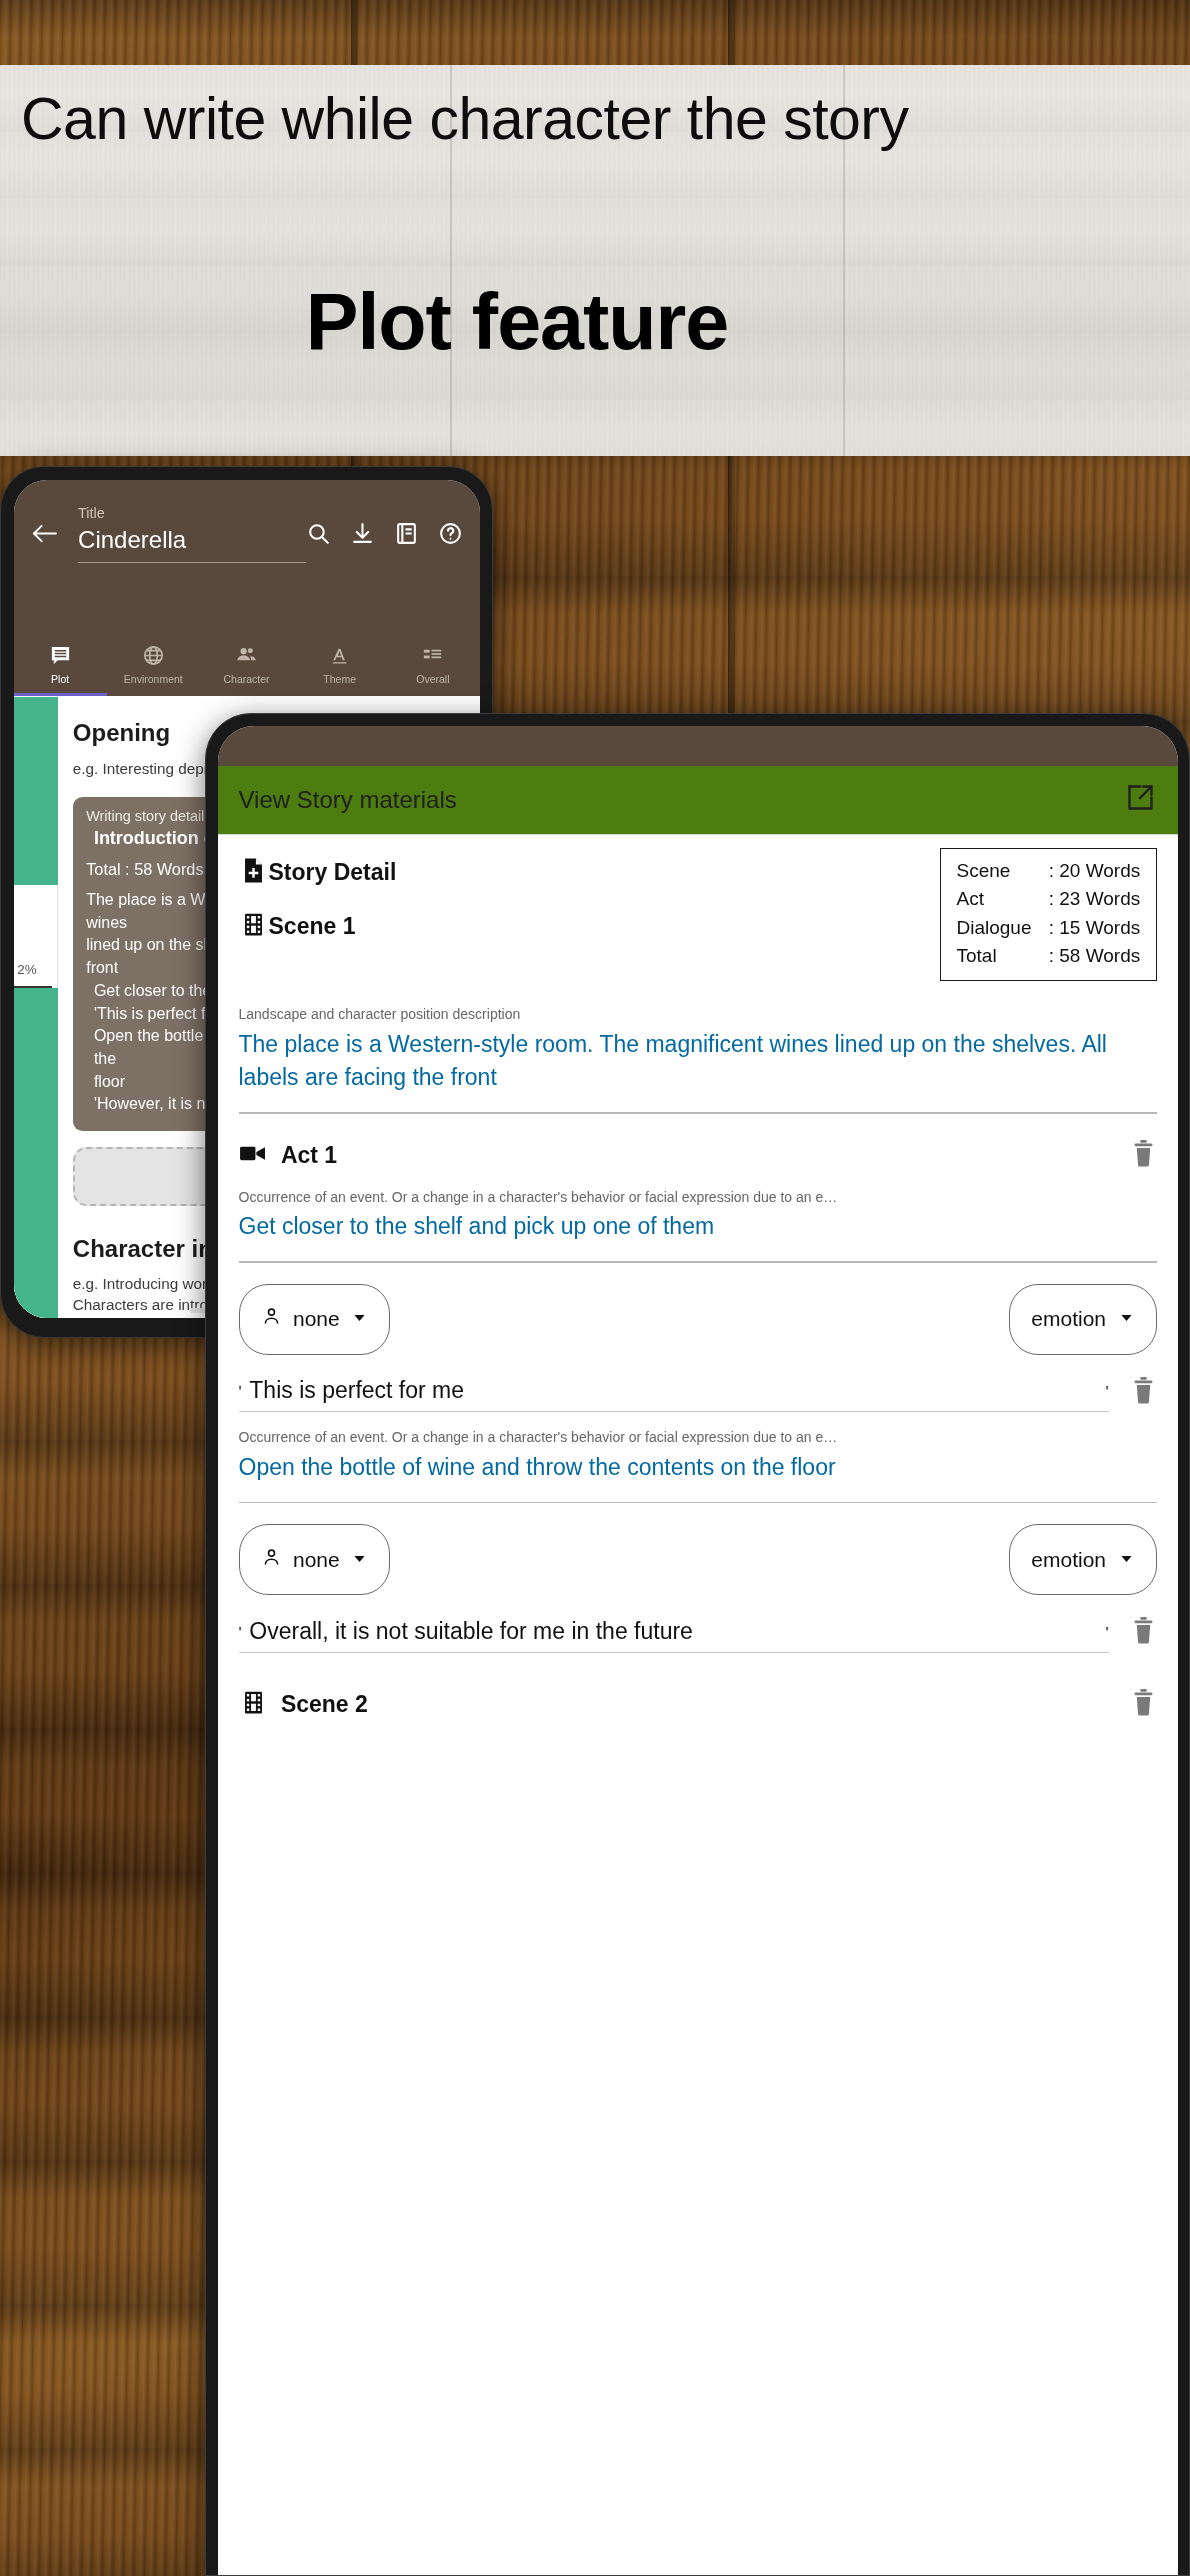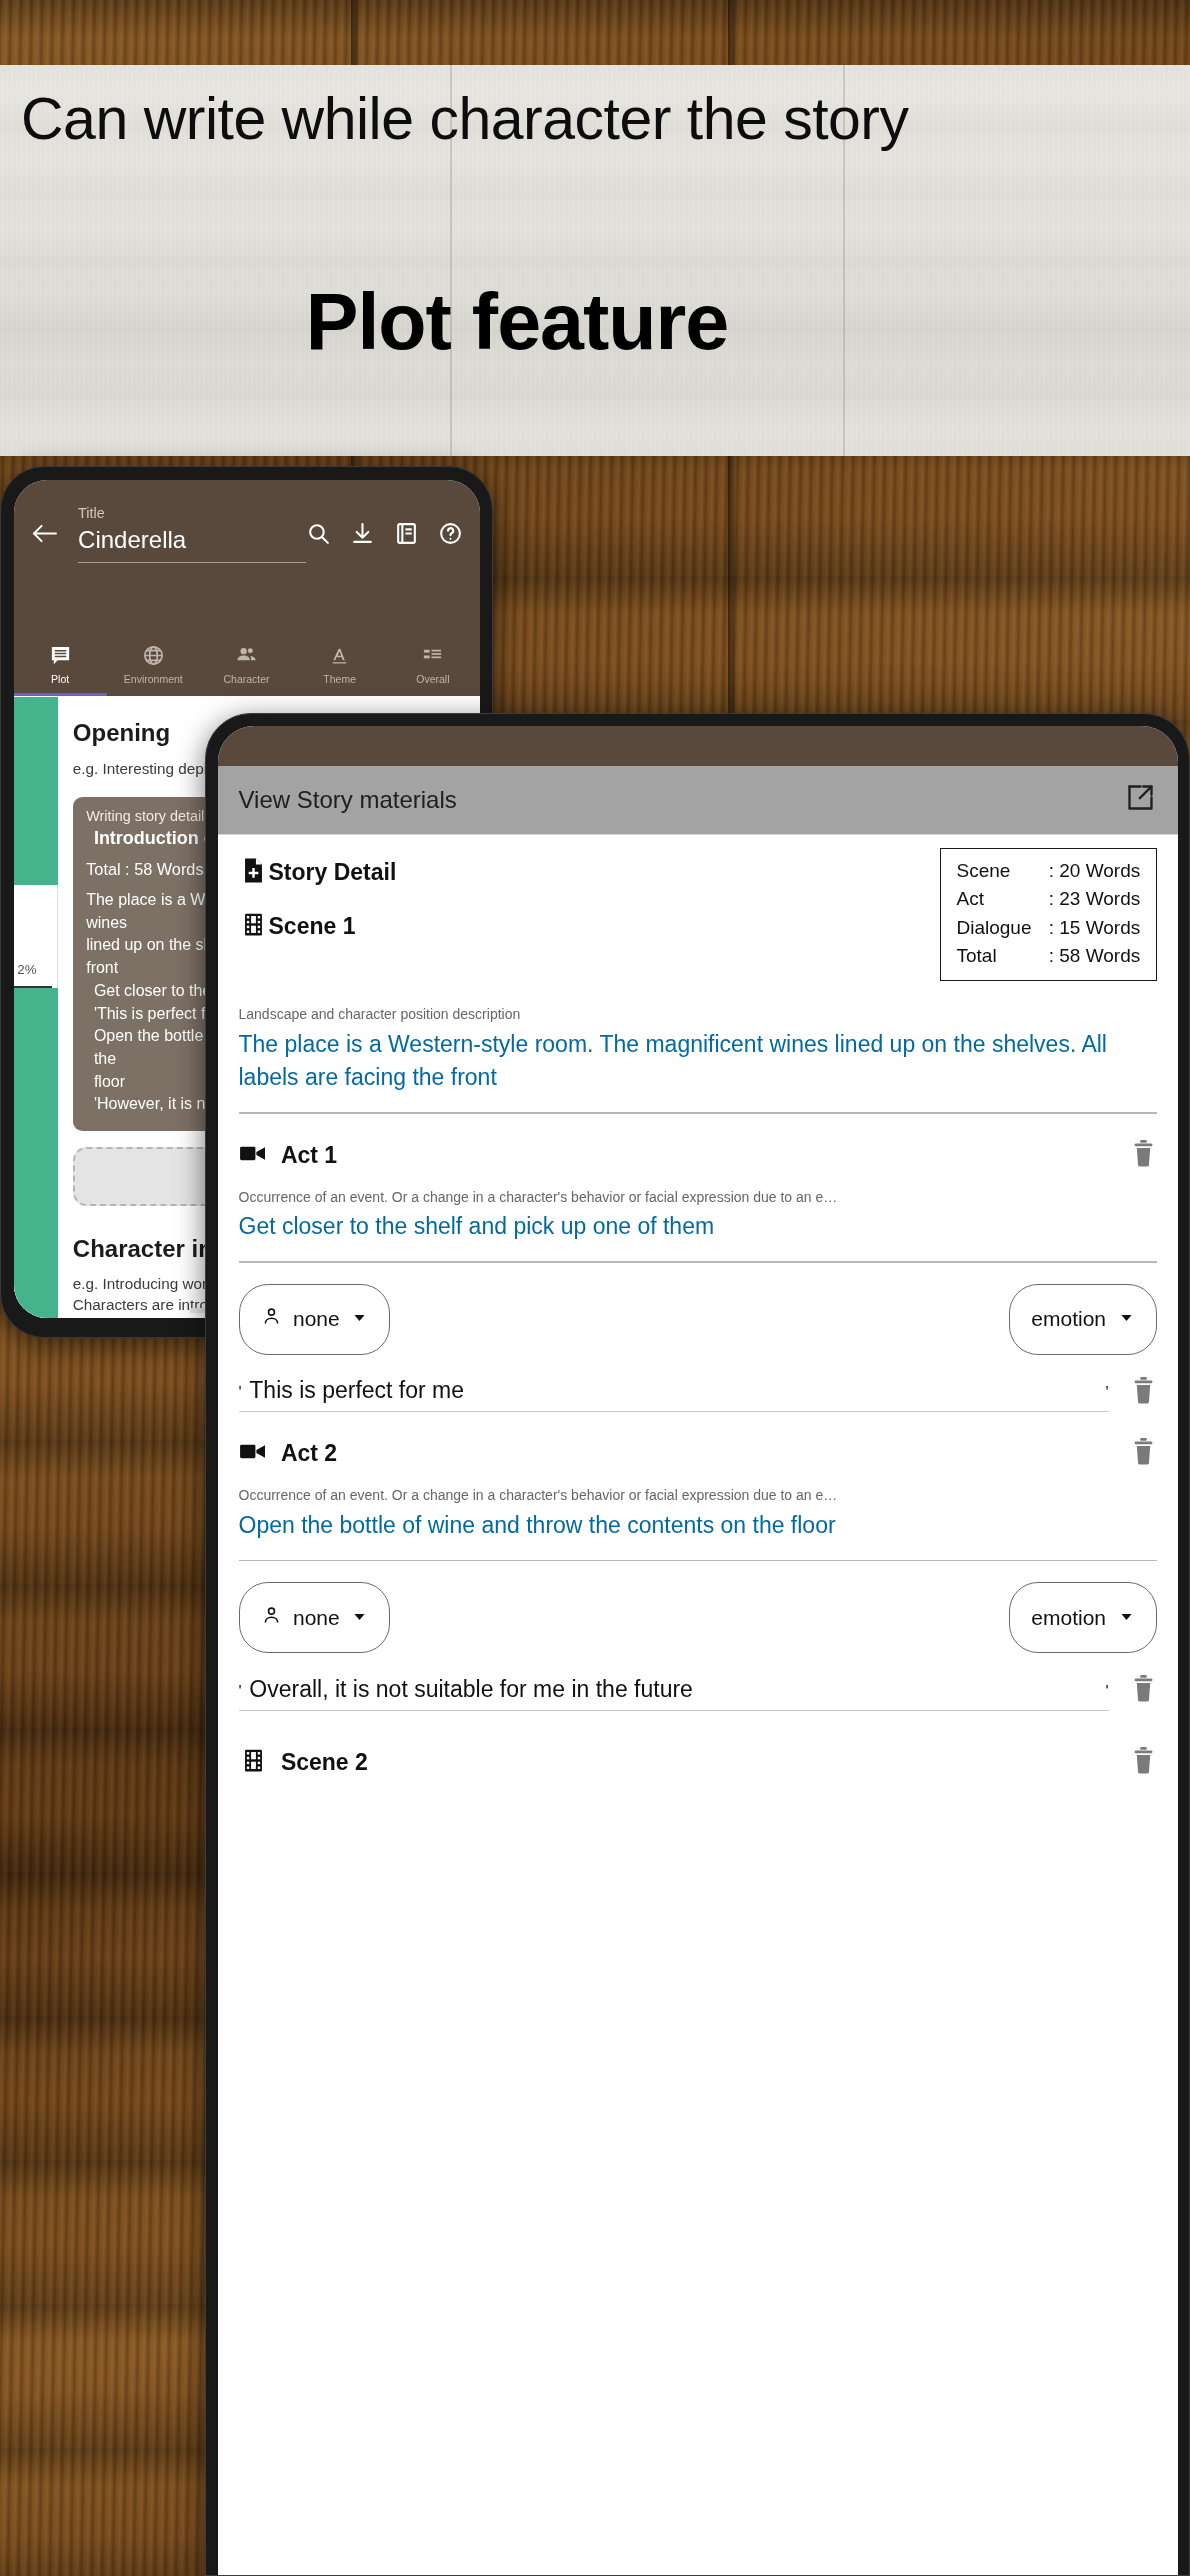--- a/index.html
+++ b/index.html
@@ -165,21 +165,21 @@
     border: 2.9px dashed #b5b5b5;
     background: #e4e4e4;
     border-radius: 13.4px;
     height: 59px;
     margin-top: 15.3px;
   }
 
   
   .pf-statusbar { height: 40px; background: #58493c; }
   .pf-bar {
-    background: #a3a3a3;
+    background: #4d7c0f;
     height: 69px;
     display:flex; align-items:center;
     padding: 0 21px;
     border-bottom: 1px solid #d8d6d3;
   }
   .pf-bar-title { font-size: 24px; color:#202020; flex:1; }
   .pf-body { padding: 0 21px; background:#fff; }
 
   .pf-row { display:flex; align-items:center; gap: 1px; margin-top: 21px; }
   .pf-row .lbl { font-size: 23px; font-weight:700; color:#111; }
@@ -553,37 +553,20 @@
         </div>
         <span class="trash">
           <svg width="27" height="29" viewBox="0 0 24 26" fill="#7a7a7a">
               <rect x="9" y="1" width="6" height="2.4" rx="1"></rect>
               <rect x="4" y="4" width="16" height="2.6" rx="1.2"></rect>
               <path d="M6 8h12l-1.1 15.2A1.6 1.6 0 0 1 15.3 24.7H8.7a1.6 1.6 0 0 1-1.6-1.5z"></path>
             </svg>
         </span>
       </div>
 
-      <div class="pf-act">
-        <span>
-          <svg width="29" height="23" viewBox="0 0 30 24" fill="#111">
-              <rect x="1" y="5" width="16" height="14" rx="1.5"></rect>
-              <path d="M18 10.5 27 5.5v13L18 13.5z"></path>
-            </svg>
-        </span>
-        <span class="t">Act 2</span>
-        <span class="sp"></span>
-        <span>
-          <svg width="27" height="29" viewBox="0 0 24 26" fill="#7a7a7a">
-              <rect x="9" y="1" width="6" height="2.4" rx="1"></rect>
-              <rect x="4" y="4" width="16" height="2.6" rx="1.2"></rect>
-              <path d="M6 8h12l-1.1 15.2A1.6 1.6 0 0 1 15.3 24.7H8.7a1.6 1.6 0 0 1-1.6-1.5z"></path>
-            </svg>
-        </span>
-      </div>
       <div class="pf-hint tight">Occurrence of an event. Or a change in a character's behavior or facial expression due to an e…</div>
       <div class="pf-text">Open the bottle of wine and throw the contents on the floor</div>
       <div class="pf-divider"></div>
 
       <div class="pf-chips">
         <div class="pf-chip">
           <span>
             <svg width="21" height="21" viewBox="0 0 24 24" fill="none" stroke="#111" stroke-width="1.8">
                 <circle cx="12" cy="7" r="3.4"></circle>
                 <path d="M5 20c0-3.6 3.1-6 7-6s7 2.4 7 6"></path>

